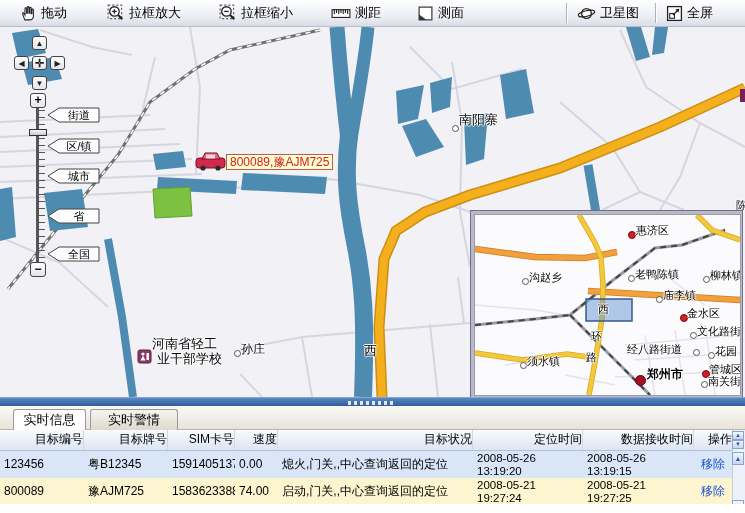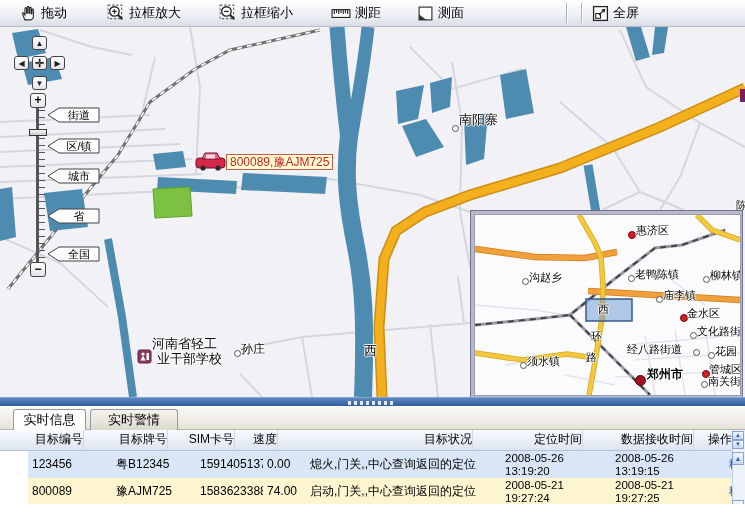--- a/index.html
+++ b/index.html
@@ -54,21 +54,21 @@
     background:linear-gradient(#fbfaf6,#e6e3da);border-bottom:1px solid #b9b5a8;box-sizing:border-box;}
   .tab{position:absolute;top:3px;height:21px;font-size:13px;line-height:20px;text-align:center;
     border:1px solid #9a96a4;border-bottom:none;border-radius:3px 3px 0 0;cursor:pointer;box-sizing:border-box;}
   .tab.active{background:#fff;z-index:2;}
   .tab.inactive{background:linear-gradient(#f6f4ee,#dcd9cd);}
   #grid{position:absolute;left:0;top:430px;width:732px;}
   .hrow,.drow{display:grid;grid-template-columns:84px 84px 67px 43px 195px 110px 111px 38px;}
   .hrow{height:20px;background:linear-gradient(#f8fbff,#dde5f2);border-bottom:1px solid #b4c0d4;}
   .hcell{font-size:12px;line-height:19px;text-align:right;border-right:1px solid #cfd7e4;
     overflow:hidden;white-space:nowrap;}
-  .drow{height:27px;margin-left:28px;}
+  .drow{height:27px;}
   .drow.blue{background:#d9e6f7;}
   .drow.yellow{background:#fcf5cf;}
   .dcell{font-size:12px;line-height:26px;padding-left:4px;overflow:hidden;white-space:nowrap;box-sizing:border-box;}
   .dcell.two{line-height:13px;padding-top:1px;font-size:11.5px;}
   .dcell.link{color:#1d4ed8;text-align:center;padding-left:0;cursor:pointer;}
   
   #vscroll{position:absolute;left:732px;top:430px;width:13px;height:83px;background:#edf2fa;
     border-left:1px solid #c4cede;box-sizing:border-box;}
   .sbtn{position:absolute;left:0;width:12px;background:linear-gradient(#f2f7fe,#c6d7f0);
     border:1px solid #88a4d4;color:#3a5a9a;text-align:center;cursor:pointer;box-sizing:border-box;overflow:hidden;}
@@ -122,20 +122,29 @@
     <div class="tbtn" style="margin-left:24px">
       <span>
           <svg width="17" height="17" viewBox="0 0 16 16">
             <rect x="2" y="2" width="12" height="12" fill="#fff" stroke="#444" stroke-width="1.2"></rect>
             <path d="M2 9 L9 14 L2 14 Z" fill="#333"></path>
           </svg>
         </span>
       <span>测面</span>
     </div>
     <div class="tsep" style="margin-left:96px"></div>
+    <div class="tbtn">
+      <span>
+          <svg width="19" height="17" viewBox="0 0 18 16">
+            <circle cx="9" cy="8" r="4.6" fill="#fff" stroke="#222" stroke-width="1.2"></circle>
+            <ellipse cx="9" cy="8" rx="8" ry="2.6" fill="none" stroke="#222" stroke-width="1" transform="rotate(-14 9 8)"></ellipse>
+          </svg>
+        </span>
+      <span>卫星图</span>
+    </div>
     <div class="tsep" style="margin-left:10px"></div>
     <div class="tbtn">
       <span>
           <svg width="17" height="17" viewBox="0 0 16 16">
             <rect x="1.5" y="1.5" width="13" height="13" fill="#fff" stroke="#222" stroke-width="1.2"></rect>
             <rect x="3.5" y="8" width="4.5" height="4.5" fill="none" stroke="#222" stroke-width="1"></rect>
             <path d="M6.5 9.5 L12 4" stroke="#222" stroke-width="1.2"></path>
             <path d="M12.5 3.5 L8.8 4.2 L11.8 7.2 Z" fill="#222"></path>
           </svg>
         </span>

